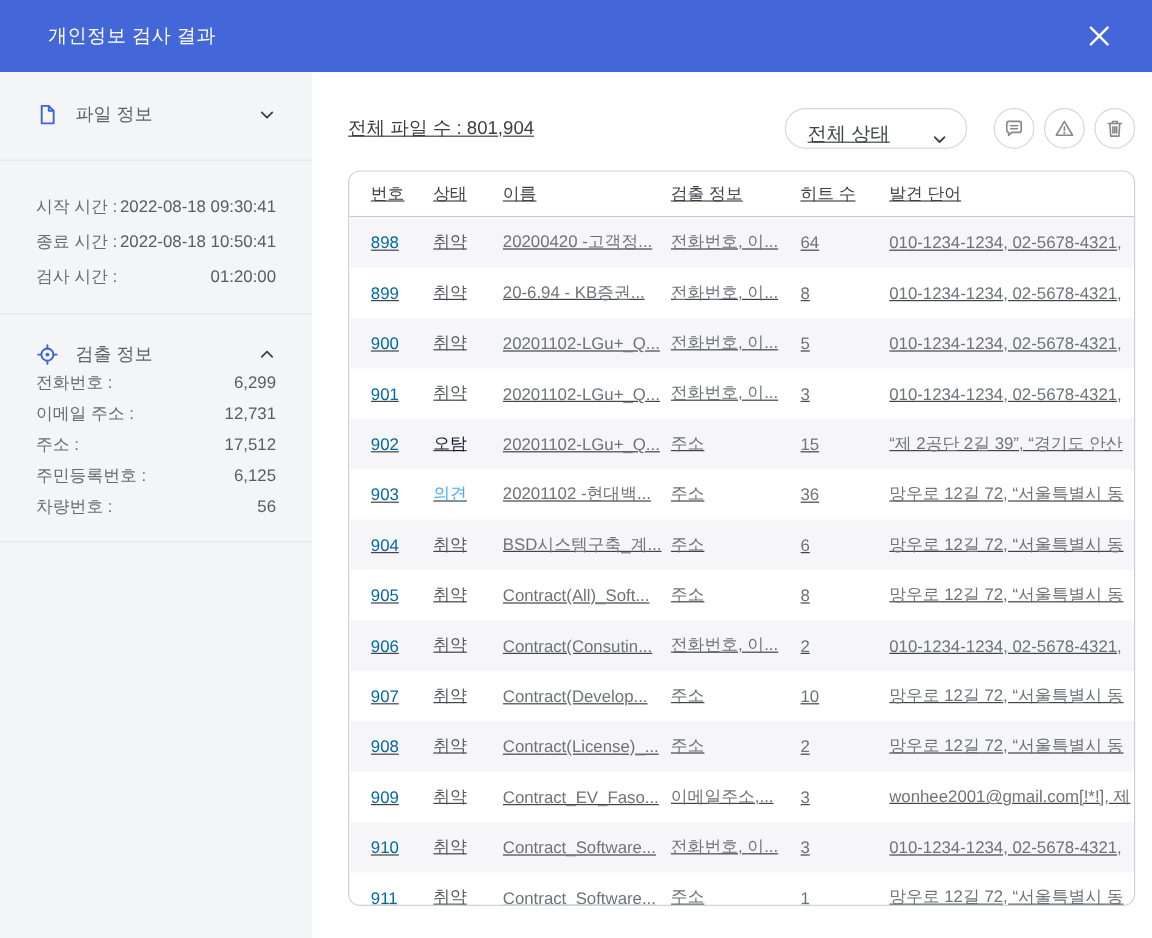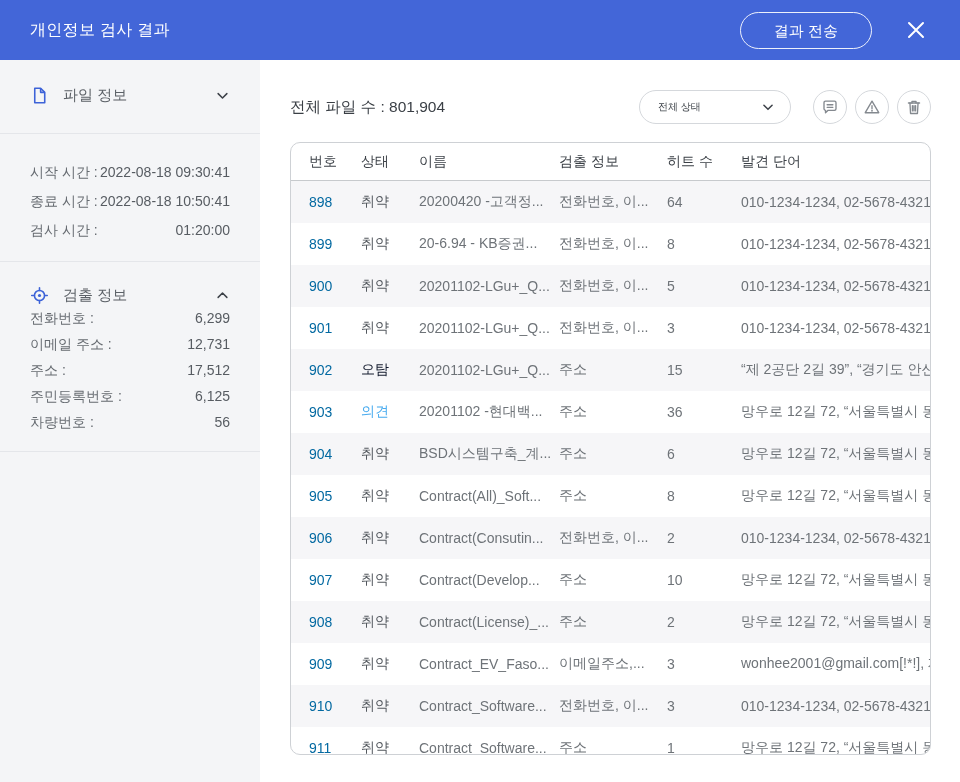--- a/index.html
+++ b/index.html
@@ -6,21 +6,21 @@
   html,body { width:960px; height:782px; }
   body {
     font-family:"Liberation Sans","DejaVu Sans",sans-serif;
     background:#ffffff; color:#444; overflow:hidden;
   }
   .app { width:960px; height:782px; display:flex; flex-direction:column; }
 
   
   .topbar {
     height:60px; background:#4366d8; display:flex; align-items:center;
-    justify-content:space-between; padding:0 33px 0 30px; flex:0 0 auto;
+    justify-content:space-between; padding:0 33px 0 40px; flex:0 0 auto;
   }
   .topbar-title { color:#fff; font-size:16px; font-weight:500; letter-spacing:.3px; }
   .topbar-right { display:flex; align-items:center; gap:33px; }
   .send-btn {
     background:transparent; border:1px solid rgba(255,255,255,.9); color:#fff;
     font-size:15px; font-family:inherit; height:37px; padding:0 33px;
     border-radius:19px; cursor:pointer; line-height:35px;
   }
   .close-x { width:22px; height:22px; display:inline-flex; cursor:pointer; }
 
@@ -35,28 +35,28 @@
   .sb-head { display:flex; align-items:center; cursor:pointer; }
   .sb-ic { width:19px; height:19px; display:inline-flex; margin-right:14px; }
   .sb-label { font-size:15px; color:#5c6167; flex:1; }
   .chev { width:15px; height:15px; display:inline-flex; }
   .sb-rows { }
   .info-row { display:flex; justify-content:space-between; font-size:14px; color:#666b71; line-height:29px; }
   .sb-sec.detect .info-row { line-height:26px; }
   .info-val { color:#575c62; }
 
   
-  .main { flex:1; min-width:0; padding:30px 29px 0 30px; }
+  .main { flex:1; min-width:0; padding:30px 14px 0 30px;text-decoration:underline; }
   .toolbar { display:flex; align-items:center; justify-content:space-between; height:34px; margin-bottom:18px; }
   .total { font-size:15.5px; color:#3a3f45; }
   .tools { display:flex; align-items:center; }
   .dropdown {
     width:152px; height:34px; border:1px solid #d5d8dc; border-radius:17px;
-    background:#fff; display:flex; align-items:center; justify-content:space-between;
-    padding:0 15px 0 18px; font-size:10px; color:#3f444a; cursor:pointer; margin-right:14px;
+    background:#fff; display:flex; align-items:flex-end; justify-content:space-between;
+    padding:0 15px 0 18px; font-size:16px; color:#3f444a; cursor:pointer; margin-right:14px;
   }
   .dd-chev { width:14px; height:14px; display:inline-flex; }
   .circle-btn {
     width:34px; height:34px; border-radius:50%; border:1px solid #d5d8dc; background:#fff;
     display:inline-flex; align-items:center; justify-content:center; cursor:pointer; margin-left:8px; padding:0;
   }
   .circle-btn svg { width:18px; height:18px; }
 
   
   .table {
@@ -76,21 +76,20 @@
   .c-words { padding-right:0 !important; }
 </style>
 </head>
 <body>
 
 <div class="app">
 
   <header class="topbar">
     <div class="topbar-title">개인정보 검사 결과</div>
     <div class="topbar-right">
-      <button class="send-btn">결과 전송</button>
       <span class="close-x">
         <svg viewBox="0 0 22 22" fill="none" stroke="#ffffff" stroke-width="2" stroke-linecap="round">
           <path d="M4 4 L18 18 M18 4 L4 18"></path>
         </svg>
       </span>
     </div>
   </header>
 
   <div class="body">
 

